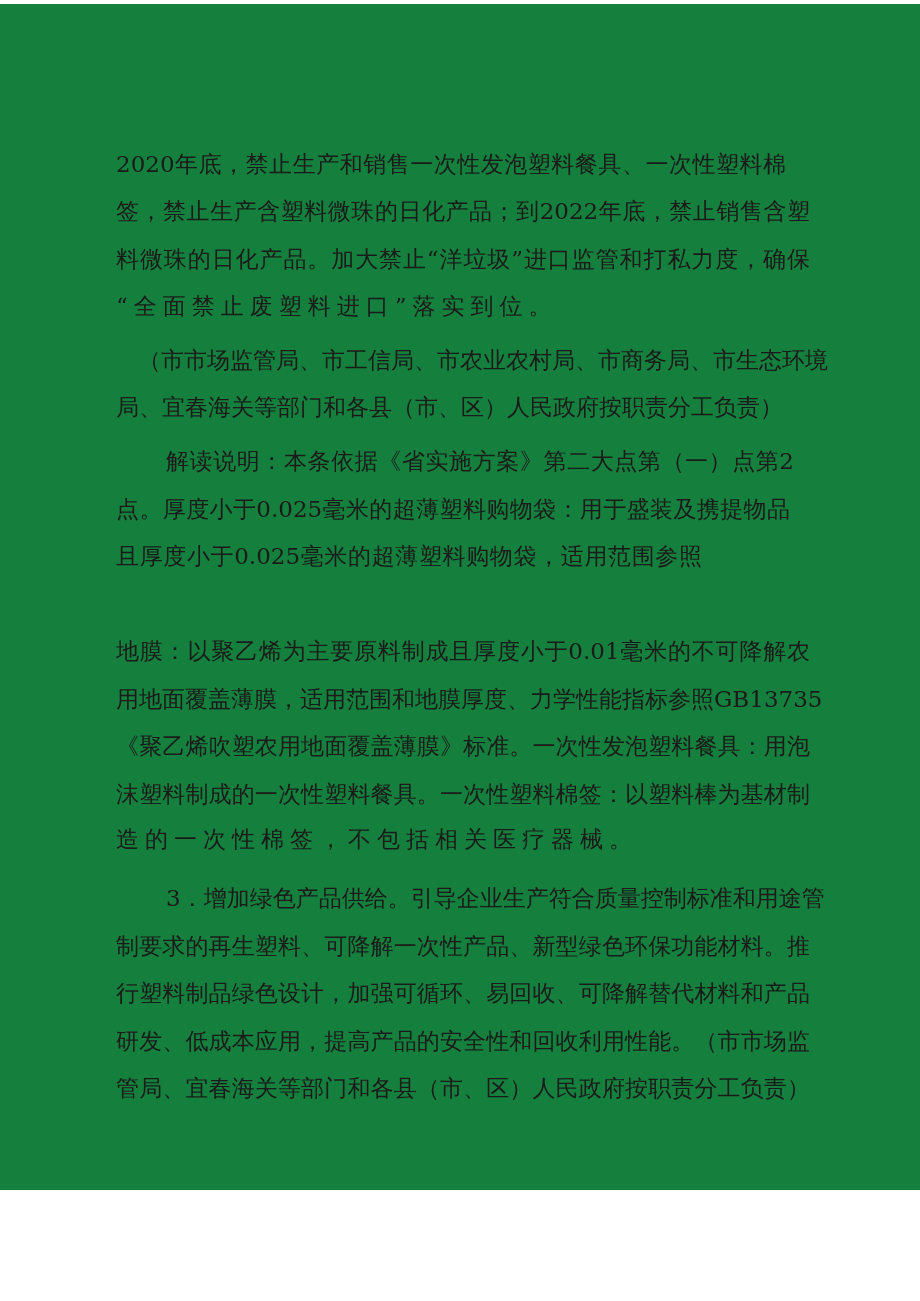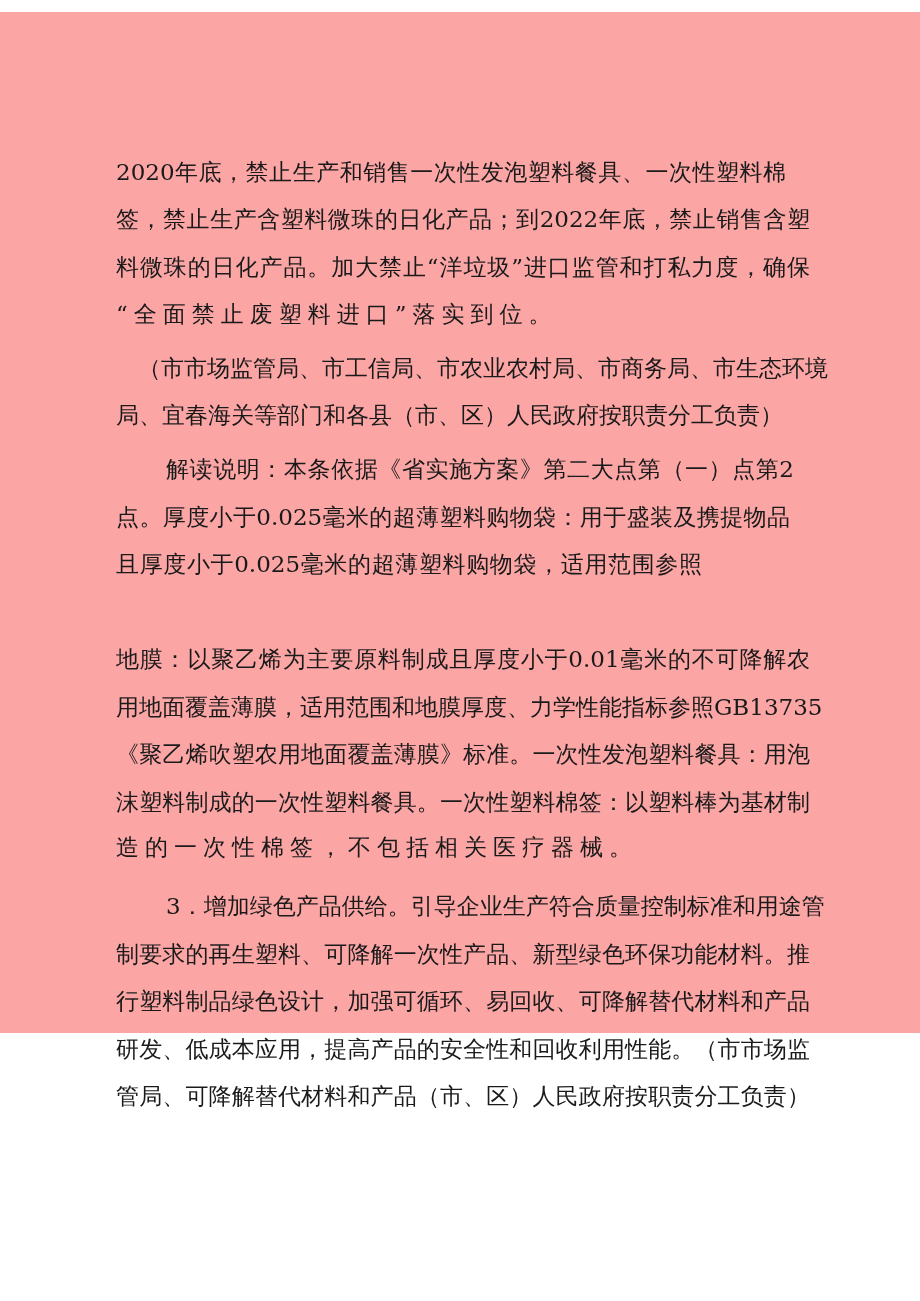--- a/index.html
+++ b/index.html
@@ -10,24 +10,24 @@
   body {
     width: 920px;
     height: 1301px;
     position: relative;
     overflow: hidden;
     font-family: "DejaVu Serif", "Liberation Serif", serif;
     color: #1a1a1a;
   }
   .page {
     position: absolute;
-    left: 0; top: 12px;
+    left: 0; top: 4px;
     width: 920px;
-    height: 1021px;
-    background: #fca5a5;
+    height: 1186px;
+    background: #15803d;
   }
   .line {
     position: absolute;
     left: 116px;
     height: 34px;
     line-height: 34px;
     font-size: 23px;
     white-space: nowrap;
     text-align: justify;
     text-align-last: justify;
@@ -56,16 +56,16 @@
   <div class="line full" style="top:630px;">地膜：以聚乙烯为主要原料制成且厚度小于0.01毫米的不可降解农</div>
   <div class="line full" style="top:678px;">用地面覆盖薄膜，适用范围和地膜厚度、力学性能指标参照GB13735</div>
   <div class="line full" style="top:773px;">沫塑料制成的一次性塑料餐具。一次性塑料棉签：以塑料棒为基材制</div>
   <div class="line full" style="top:725px;">《聚乙烯吹塑农用地面覆盖薄膜》标准。一次性发泡塑料餐具：用泡</div>
   <div class="line short" style="top:820px;font-family:Liberation Mono, monospace;">造的一次性棉签，不包括相关医疗器械。</div>
 
   <div class="line indent" style="top:877px; width:644px;">3．增加绿色产品供给。引导企业生产符合质量控制标准和用途管</div>
   <div class="line full" style="top:925px;">制要求的再生塑料、可降解一次性产品、新型绿色环保功能材料。推</div>
   <div class="line full" style="top:972px;">行塑料制品绿色设计，加强可循环、易回收、可降解替代材料和产品</div>
   <div class="line full" style="top:1020px;">研发、低成本应用，提高产品的安全性和回收利用性能。（市市场监</div>
-  <div class="line full" style="top:1067px;">管局、可降解替代材料和产品（市、区）人民政府按职责分工负责）</div>
+  <div class="line full" style="top:1067px;">管局、宜春海关等部门和各县（市、区）人民政府按职责分工负责）</div>
 
 
 </div>
 
 </body></html>

